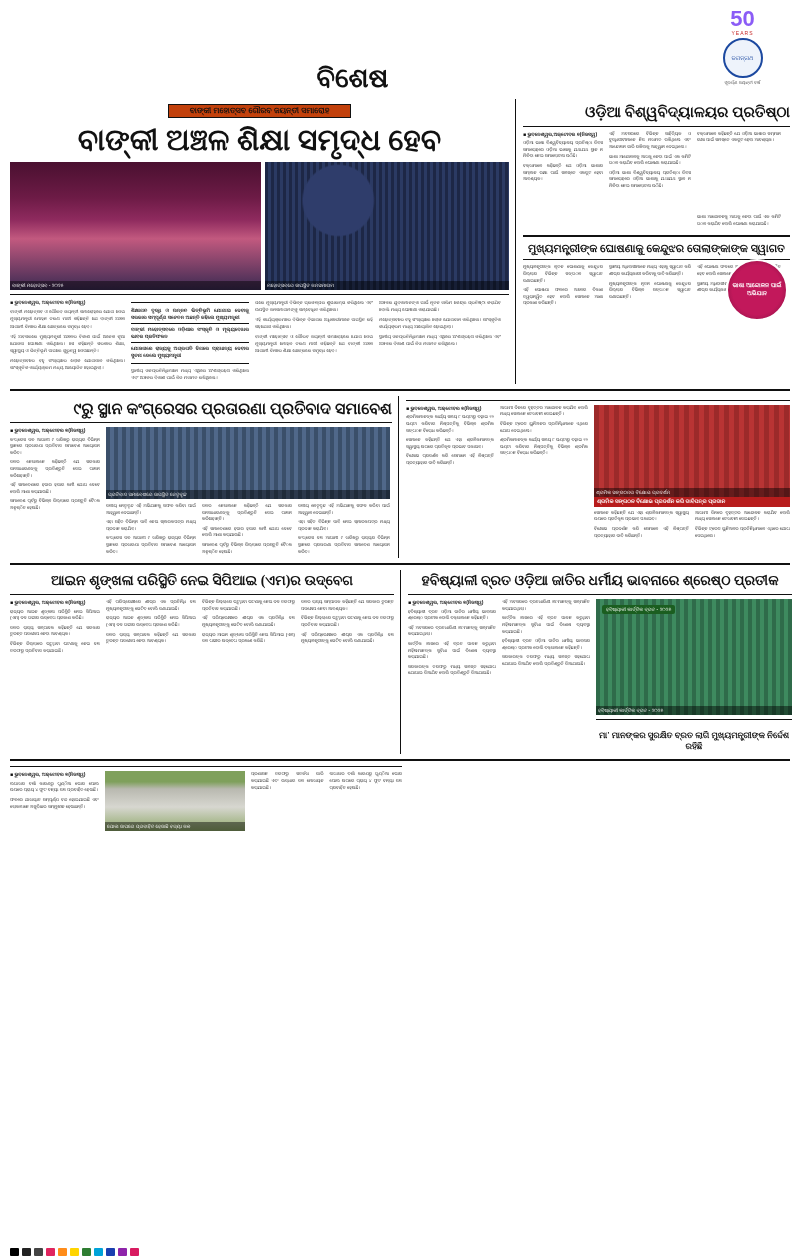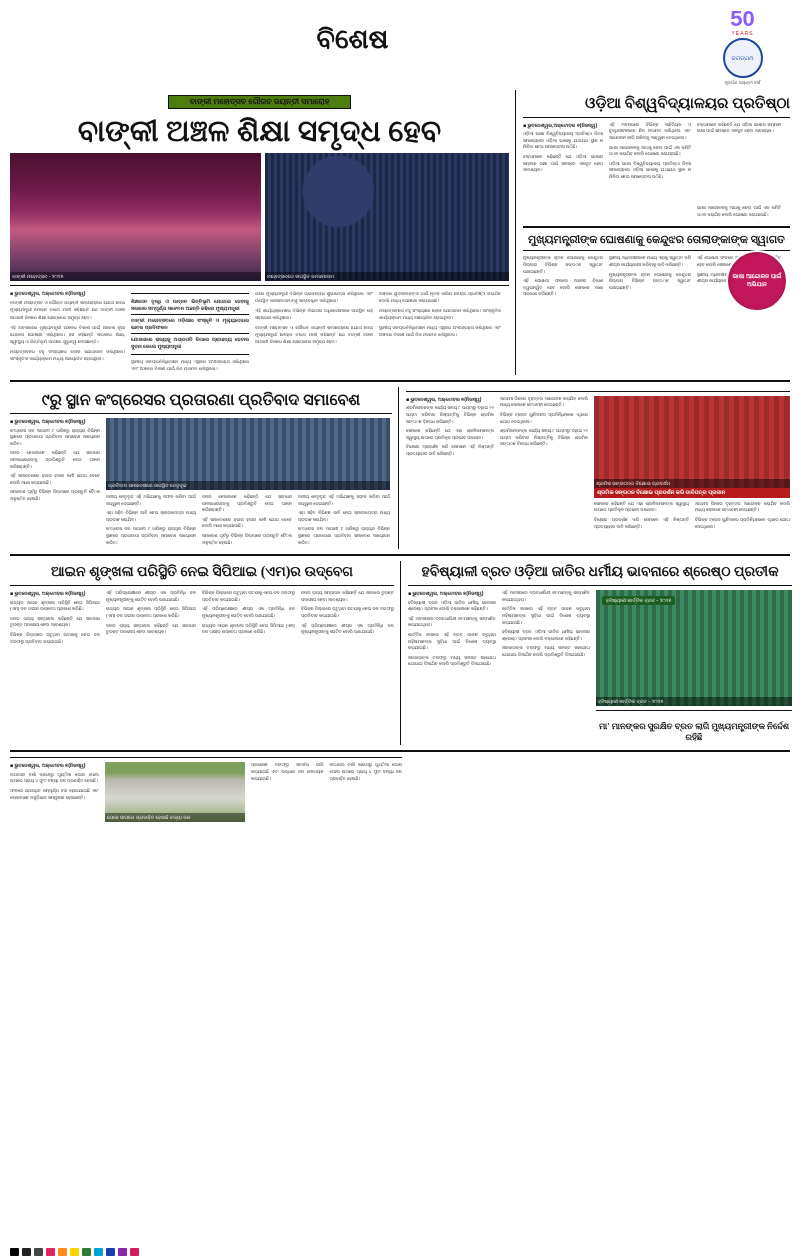--- a/index.html
+++ b/index.html
@@ -17,21 +17,21 @@
   .masthead { display:flex; align-items:flex-start; justify-content:space-between; border-bottom:0; }
   .mh-left { width:330px; }
   .mh-tagline { font-size:5.5px; letter-spacing:.3px; color:#222; margin-bottom:1px; }
   .logo-word {
     font-size:38px; font-weight:bold; letter-spacing:-1px; line-height:1;
     color:#111; font-family:"Liberation Serif", serif;
   }
   .logo-sub { font-size:8px; letter-spacing:3px; font-weight:bold; margin-top:2px; }
   .logo-site { font-size:6.5px; color:#333; margin-top:1px; }
   .mh-center { flex:1; text-align:center; padding-top:16px; }
-  .mh-center .bisesa { font-size:27px; font-weight:bold; font-family:"Liberation Serif", serif; }
+  .mh-center .bisesa { font-size:27px; font-weight:bold; font-family:"Liberation Serif", serif;margin-top:39px; }
   .mh-right { width:95px; text-align:center; }
   .emblem-50 { font-size:22px; font-weight:bold; color:#8b5cf6; line-height:1; }
   .emblem-txt { font-size:5px; color:#c62828; letter-spacing:1px; }
   .emblem-circle {
     width:40px;height:40px;border-radius:50%;border:2px solid #1c49a0;margin:2px auto 0;
     display:flex;align-items:center;justify-content:center;font-size:6px;color:#1c49a0;
     background:#eef3fb;
   }
   .emblem-foot { font-size:4.5px; color:#444; margin-top:2px; }
 
@@ -45,21 +45,21 @@
   .rule { border-top:1px solid #111; margin:4px 0; }
   .rule-thick { border-top:2px solid #111; margin:5px 0; }
 
   
   .top-sec { display:flex; margin-top:5px; }
   .col-left { width:505px; padding-right:6px; }
   .col-right { width:275px; padding-left:7px; border-left:1px solid #111; }
 
   .kicker {
     border:1px solid #111; display:inline-block; padding:1px 21px;
-    font-size:8px; font-weight:bold; margin:0 auto 3px; background:#4d7c0f;
+    font-size:8px; font-weight:bold; margin:0 auto 3px; background:#c2410c;
   }
   .kicker-wrap { text-align:center; }
 
   .headline-main {
     font-size:30px; font-weight:bold; text-align:center; line-height:1.12;
     font-family:"Liberation Serif", serif; margin:2px 0 5px;
   }
   .headline-right {
     font-size:15px; font-weight:bold; text-align:right; line-height:1.25;
     font-family:"Liberation Serif", serif; margin:4px 0 4px;
@@ -128,21 +128,21 @@
   }
   .circle-badge {
     position:absolute; width:62px;height:62px;border-radius:50%;
     background:radial-gradient(circle,#c2185b 0 60%, #7b1040 100%);
     color:#fff; font-size:6px; font-weight:bold; display:flex; align-items:center; justify-content:center;
     text-align:center; line-height:1.3; right:2px; top:0px; border:2px solid #fff;
   }
 
   
   .sec-headline {
-    font-size:16px; font-weight:bold; text-align:center; line-height:1.2;
+    font-size:16px; font-weight:bold; text-align:right; line-height:1.2;
     font-family:"Liberation Serif", serif; margin:3px 0 4px;
   }
   .sec-headline-sm {
     font-size:14px; font-weight:bold; text-align:center; line-height:1.2;
     font-family:"Liberation Serif", serif; margin:3px 0 4px;
   }
 
   .two-pane { display:flex; }
   .pane-l { width:392px; padding-right:6px; }
   .pane-r { width:392px; padding-left:7px; border-left:1px solid #111; }

